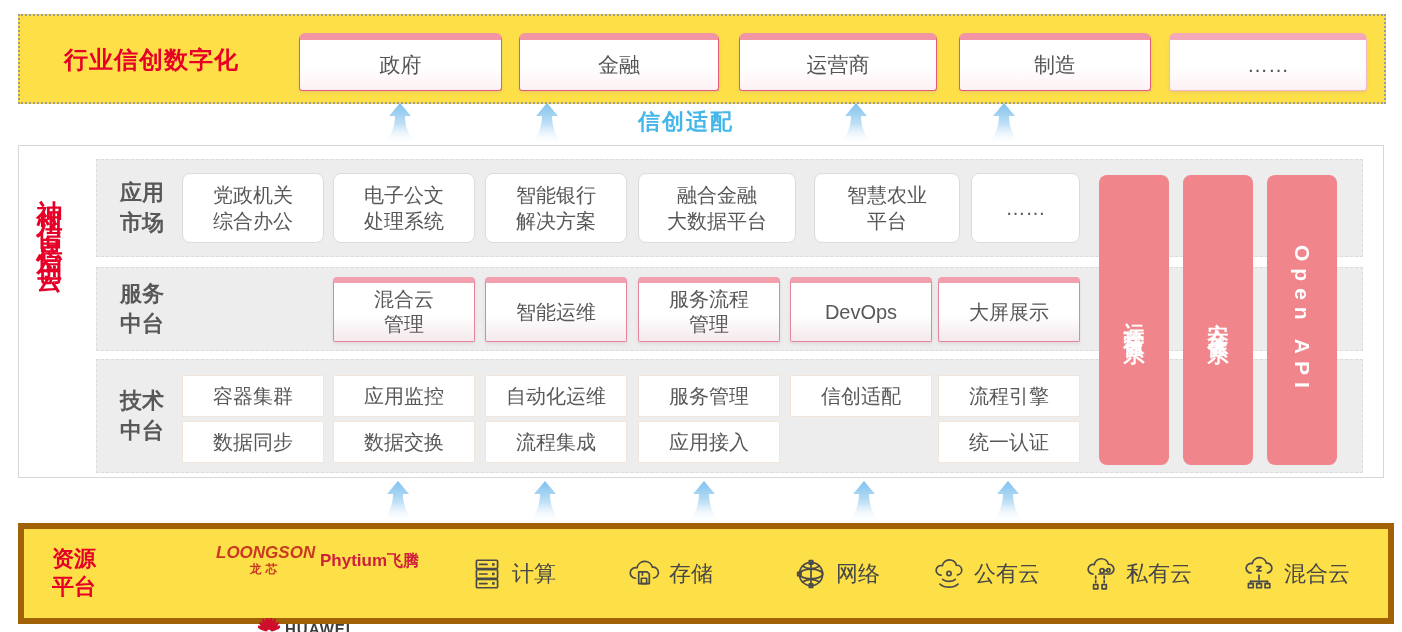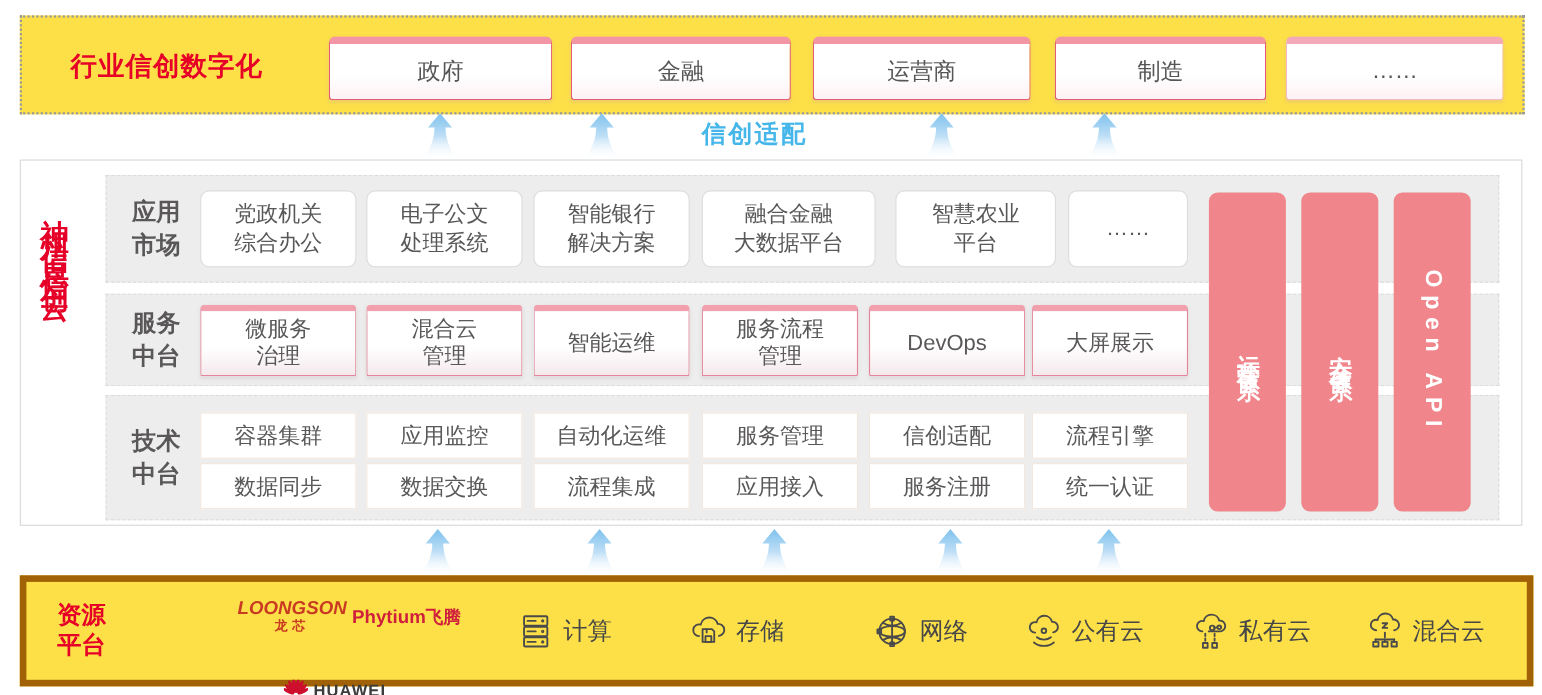--- a/index.html
+++ b/index.html
@@ -148,42 +148,39 @@
   <div class="abs app-box pre" style="left:314px;width:140px">电子公文
 处理系统</div>
   <div class="abs app-box pre" style="left:466px;width:140px">智能银行
 解决方案</div>
   <div class="abs app-box pre" style="left:619px;width:156px">融合金融
 大数据平台</div>
   <div class="abs app-box pre" style="left:795px;width:144px">智慧农业
 平台</div>
   <div class="abs app-box pre" style="left:952px;width:107px">……</div>
 
-  <div class="abs svc-box pre" style="left:163px;width:140px">微服务
-治理</div>
   <div class="abs svc-box pre" style="left:314px;width:140px">混合云
 管理</div>
   <div class="abs svc-box pre" style="left:466px;width:140px">智能运维</div>
   <div class="abs svc-box pre" style="left:619px;width:140px">服务流程
 管理</div>
   <div class="abs svc-box pre" style="left:771px;width:140px">DevOps</div>
   <div class="abs svc-box pre" style="left:919px;width:140px">大屏展示</div>
 
   <div class="abs tech-box tech-r1" style="left:163px;width:140px">容器集群</div>
   <div class="abs tech-box tech-r1" style="left:314px;width:140px">应用监控</div>
   <div class="abs tech-box tech-r1" style="left:466px;width:140px">自动化运维</div>
   <div class="abs tech-box tech-r1" style="left:619px;width:140px">服务管理</div>
   <div class="abs tech-box tech-r1" style="left:771px;width:140px">信创适配</div>
   <div class="abs tech-box tech-r1" style="left:919px;width:140px">流程引擎</div>
 
   <div class="abs tech-box tech-r2" style="left:163px;width:140px">数据同步</div>
   <div class="abs tech-box tech-r2" style="left:314px;width:140px">数据交换</div>
   <div class="abs tech-box tech-r2" style="left:466px;width:140px">流程集成</div>
   <div class="abs tech-box tech-r2" style="left:619px;width:140px">应用接入</div>
-  <div class="abs tech-box tech-r2" style="left:771px;width:140px">服务注册</div>
   <div class="abs tech-box tech-r2" style="left:919px;width:140px">统一认证</div>
 
   <div class="abs pillar" style="left:1080px">
     <span class="cjk">运营体系</span>
   </div>
   <div class="abs pillar" style="left:1164px">
     <span class="cjk">安全体系</span>
   </div>
   <div class="abs pillar" style="left:1248px">
     <span>Open API</span>

